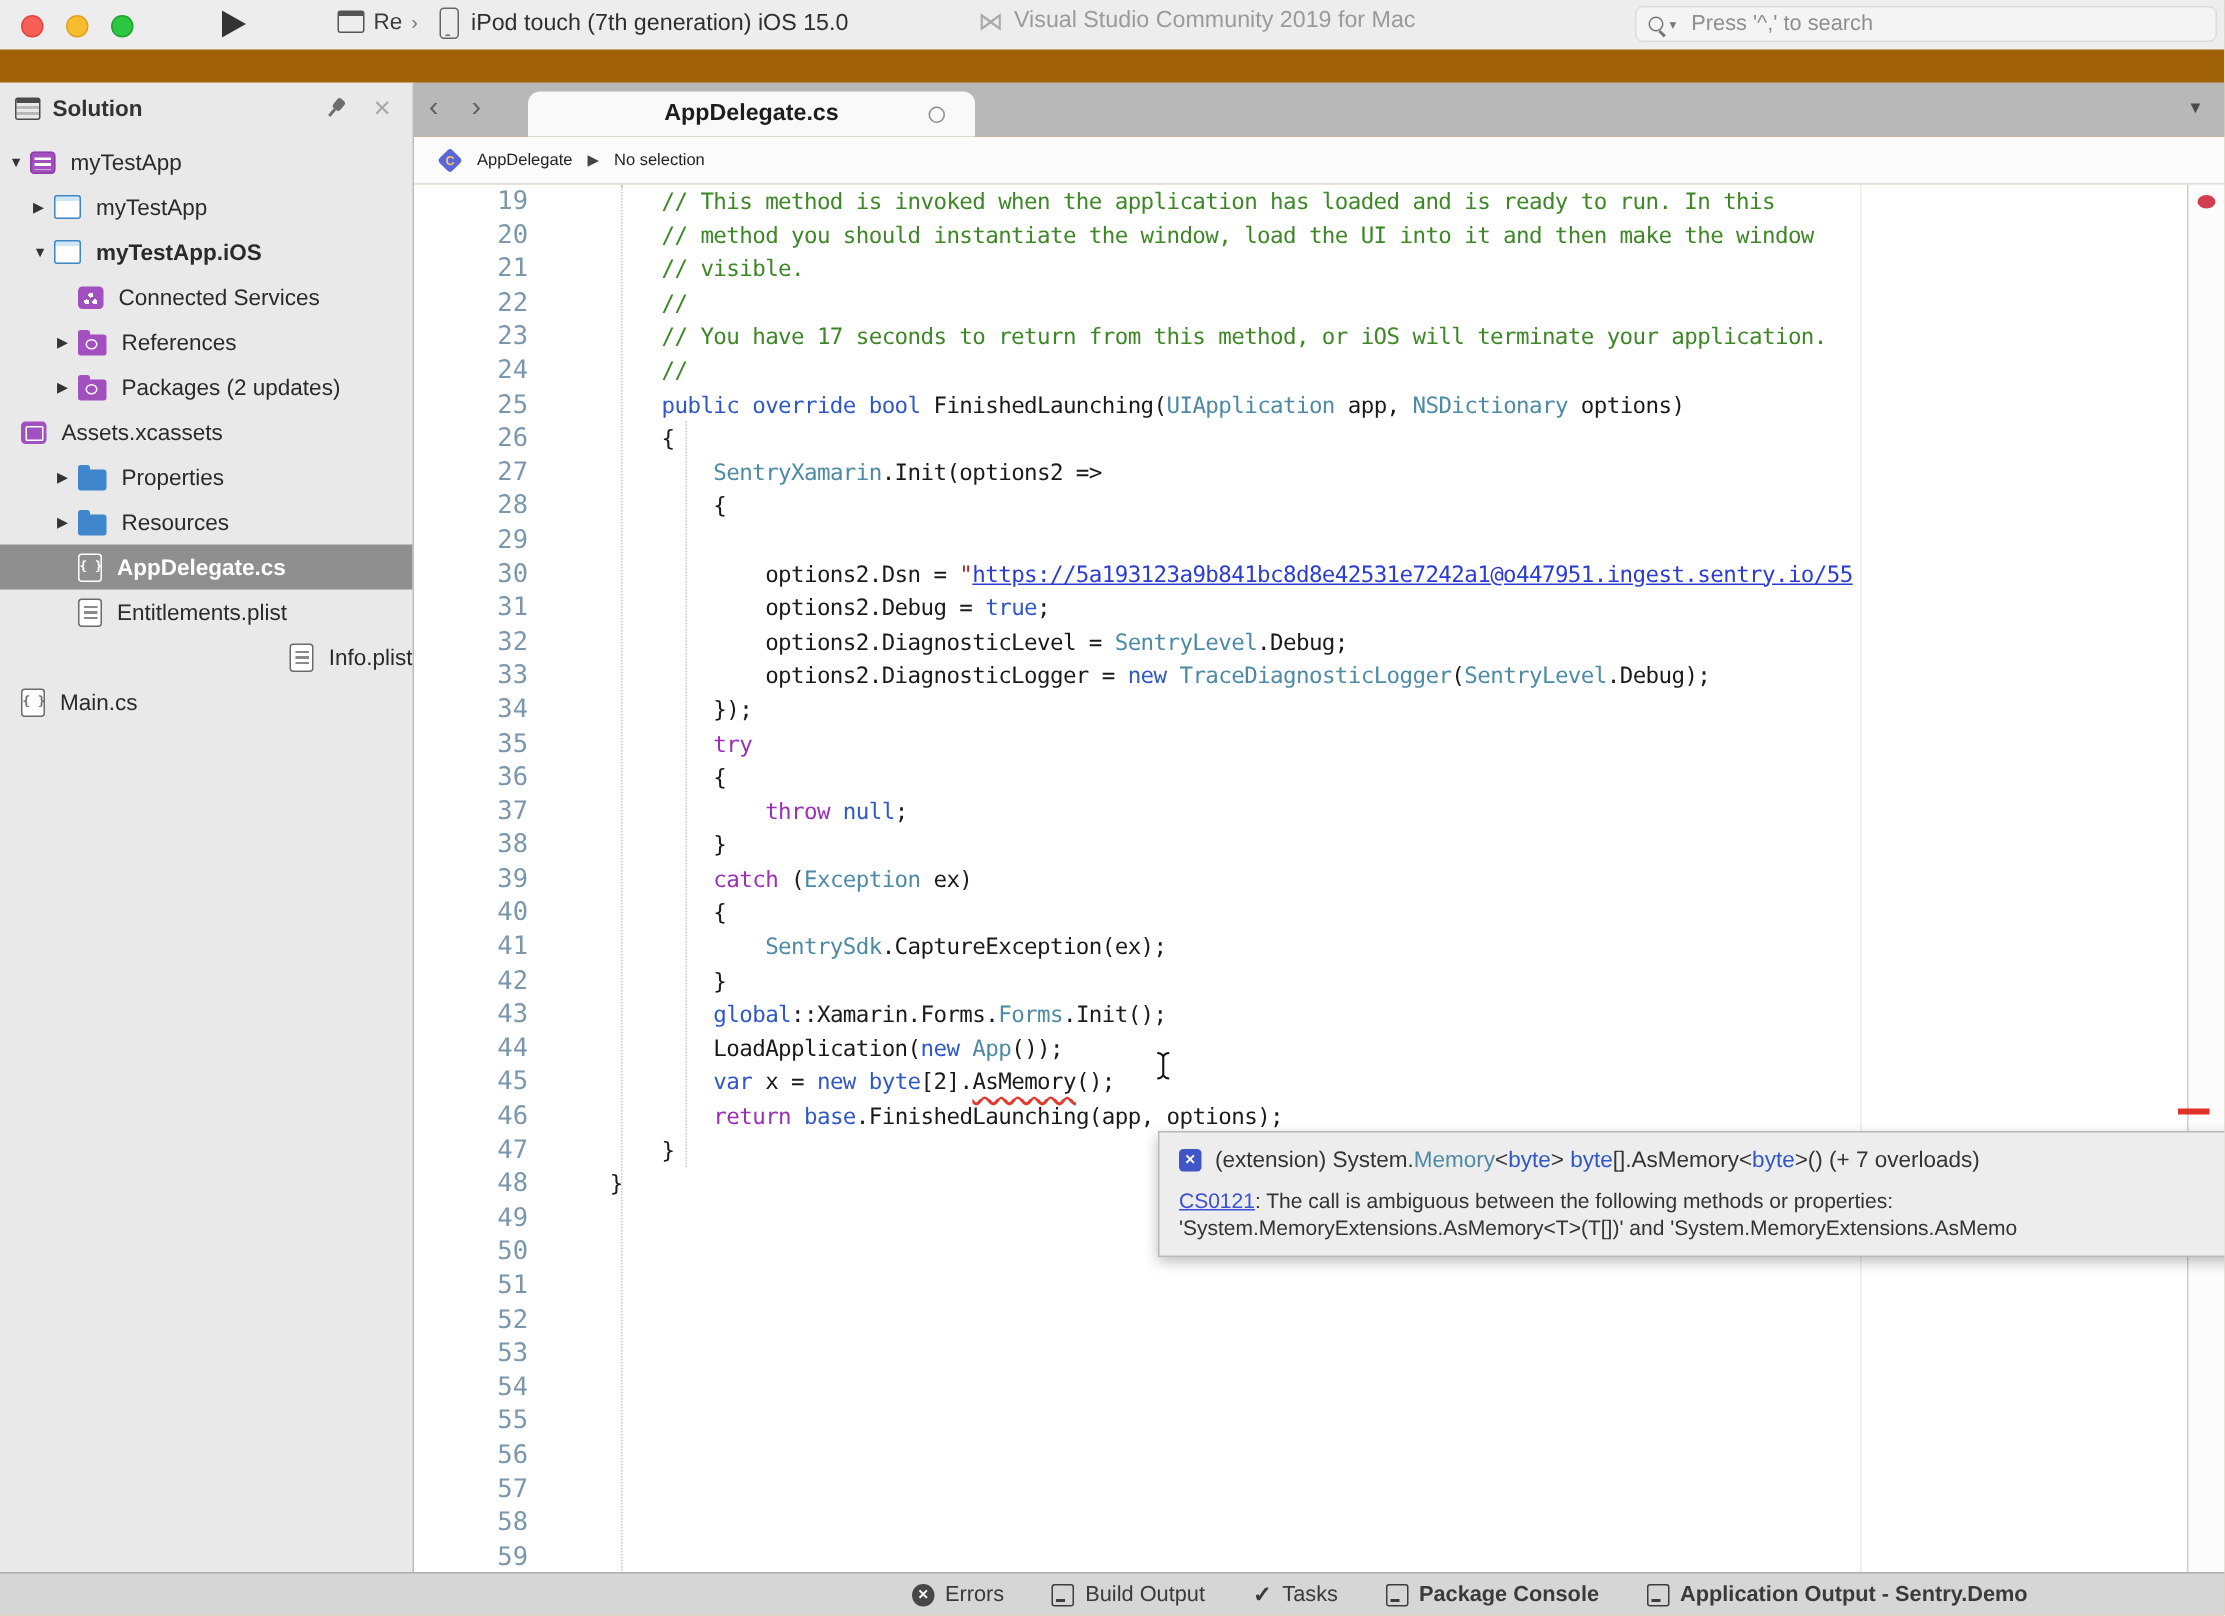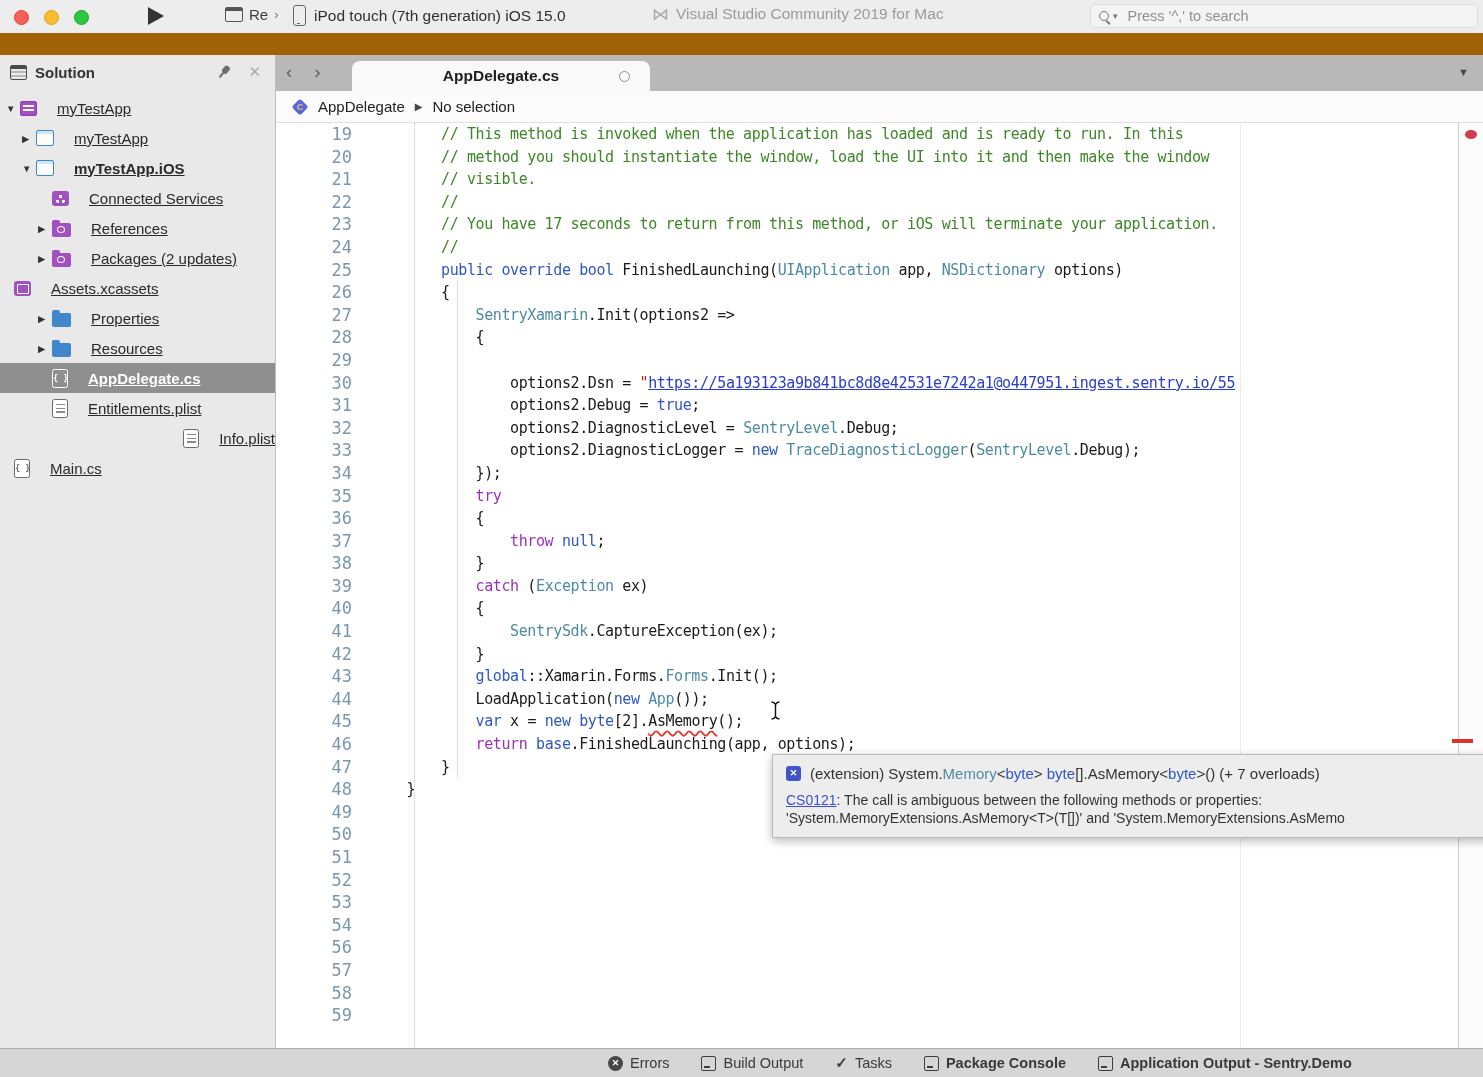--- a/index.html
+++ b/index.html
@@ -39,21 +39,21 @@
   .pin-ic{position:absolute;right:44px;top:10px;width:14px;height:14px;transform:rotate(40deg);cursor:pointer;}
   .pin-ic::before{content:"";position:absolute;left:4px;top:0;width:6px;height:8px;background:#6d6d6d;border-radius:2px;}
   .pin-ic::after{content:"";position:absolute;left:6.4px;top:8px;width:1.4px;height:6px;background:#6d6d6d;}
   .close-ic{position:absolute;right:14px;top:8px;color:#a9a9a9;font-size:15px;cursor:pointer;}
   .tree{padding-top:4px;}
   .tree-row{height:30px;display:flex;align-items:center;font-size:15px;color:#2a2a2a;cursor:default;white-space:nowrap;}
   .tree-row.bold{font-weight:700;}
   .tree-row.sel{background:#8f8f8f;color:#fff;font-weight:700;}
   .tree-row .arrow{width:14px;flex:0 0 14px;font-size:9.5px;color:#333;text-align:left;}
   .tree-row.sel .arrow{color:#fff;}
-  .tree-row .lbl{margin-left:11px;text-decoration:underline;}
+  .tree-row .lbl{margin-left:1px;}
   .ic{display:inline-block;position:relative;margin-right:9px;flex:0 0 auto;}
   .ic-solution{width:17px;height:15px;border-radius:3px;background:#a24fc0;box-shadow:inset 0 0 0 1px #8d3caa;}
   .ic-solution::after{content:"";position:absolute;left:3px;right:3px;top:4px;height:8px;background:repeating-linear-gradient(#fff 0 1.6px,transparent 1.6px 4px);}
   .ic-project{width:16px;height:14px;border:1.6px solid #3d87c9;border-radius:2px;background:linear-gradient(#cfe6f5 0 3px,#fdfdfd 3px);}
   .ic-services{width:17px;height:15px;border-radius:3px;background:#a24fc0;}
   .ic-services::after{content:"";position:absolute;left:4px;top:4px;width:9px;height:8px;background:radial-gradient(circle 1.7px at 4.5px 1.7px,#fff 99%,transparent),radial-gradient(circle 1.7px at 1.7px 6.3px,#fff 99%,transparent),radial-gradient(circle 1.7px at 7.3px 6.3px,#fff 99%,transparent);}
   .ic-pfolder,.ic-bfolder{width:19px;height:14px;border-radius:2px;margin-top:3px;}
   .ic-pfolder{background:#a24fc0;}
   .ic-bfolder{background:#3f86cc;}
   .ic-pfolder::before,.ic-bfolder::before{content:"";position:absolute;top:-3px;left:0;width:8px;height:4px;border-radius:2px 2px 0 0;background:inherit;}
@@ -71,21 +71,21 @@
   .tabstrip{height:36px;background:#b8b8b8;position:relative;flex:0 0 36px;}
   .navbtns{position:absolute;left:10px;top:5px;display:flex;gap:22px;color:#5f5f5f;font-size:19px;}
   .navbtn{cursor:pointer;line-height:24px;}
   .tab{position:absolute;left:76px;bottom:0;width:298px;height:30px;background:#f9f9f9;border-radius:8px 8px 0 0;display:flex;align-items:center;justify-content:center;cursor:pointer;}
   .tab-label{font-size:15.5px;font-weight:700;color:#1d1d1d;}
   .tab-dot{position:absolute;right:20px;top:10px;width:9px;height:9px;border:1.6px solid #8e8e8e;border-radius:50%;}
   .tab-overflow{position:absolute;right:14px;top:11px;color:#4a4a4a;font-size:11px;cursor:pointer;}
   .breadcrumb{height:31px;background:#fbfbfb;border-bottom:1px solid #e0e0e0;display:flex;align-items:center;padding-left:18px;gap:10px;flex:0 0 31px;}
   .class-ic{width:12px;height:12px;background:#5a67d8;transform:rotate(45deg);border-radius:2.5px;position:relative;margin-right:2px;}
   .class-ic::after{content:"C";position:absolute;left:0;right:0;top:0.5px;transform:rotate(-45deg);color:#f8c471;font-size:8.5px;font-weight:700;text-align:center;}
-  .crumb{font-size:15px;color:#222;}
+  .crumb{font-size:11px;color:#222;}
   .crumb-sep{font-size:10px;color:#444;}
 
   
   .editor{flex:1;background:#fff;position:relative;overflow:hidden;}
   .code-lines{position:absolute;left:0;top:0;right:0;}
   .code-row{height:22.6px;line-height:22.6px;display:flex;white-space:pre;font-family:"DejaVu Sans Mono",monospace;align-items:flex-end;}
   .ln{width:76px;flex:0 0 76px;text-align:right;color:#7b97ad;font-size:17px;user-select:none;}
   .ct{padding-left:20px;font-size:15px;color:#1a1a1a;letter-spacing:-0.4px;}
   .c-com{color:#3e8727;}
   .c-kw{color:#2f57c7;}
@@ -281,20 +281,21 @@
             <div class="code-row"><span class="ln">45</span><span class="ct"><span>            </span><span class="c-kw">var</span><span> x = </span><span class="c-kw">new</span><span> </span><span class="c-kw">byte</span><span>[2].</span><span class="c-err">AsMemory</span><span>();</span></span></div>
             <div class="code-row"><span class="ln">46</span><span class="ct"><span>            </span><span class="c-flow">return</span><span> </span><span class="c-kw">base</span><span>.FinishedLaunching(app, options);</span></span></div>
             <div class="code-row"><span class="ln">47</span><span class="ct"><span>        </span><span>}</span></span></div>
             <div class="code-row"><span class="ln">48</span><span class="ct"><span>    </span><span>}</span></span></div>
             <div class="code-row"><span class="ln">49</span><span class="ct"><span></span></span></div>
             <div class="code-row"><span class="ln">50</span><span class="ct"><span></span></span></div>
             <div class="code-row"><span class="ln">51</span><span class="ct"><span></span></span></div>
             <div class="code-row"><span class="ln">52</span><span class="ct"><span></span></span></div>
             <div class="code-row"><span class="ln">53</span><span class="ct"><span></span></span></div>
             <div class="code-row"><span class="ln">54</span><span class="ct"><span></span></span></div>
+            <div class="code-row"><span class="ln">55</span><span class="ct"><span></span></span></div>
             <div class="code-row"><span class="ln">56</span><span class="ct"><span></span></span></div>
             <div class="code-row"><span class="ln">57</span><span class="ct"><span></span></span></div>
             <div class="code-row"><span class="ln">58</span><span class="ct"><span></span></span></div>
             <div class="code-row"><span class="ln">59</span><span class="ct"><span></span></span></div>
           </div>
         <div class="annot-bar">
           <div class="annot-dot"></div>
         </div>
         <div class="red-dash"></div>
         <div class="ibeam">

